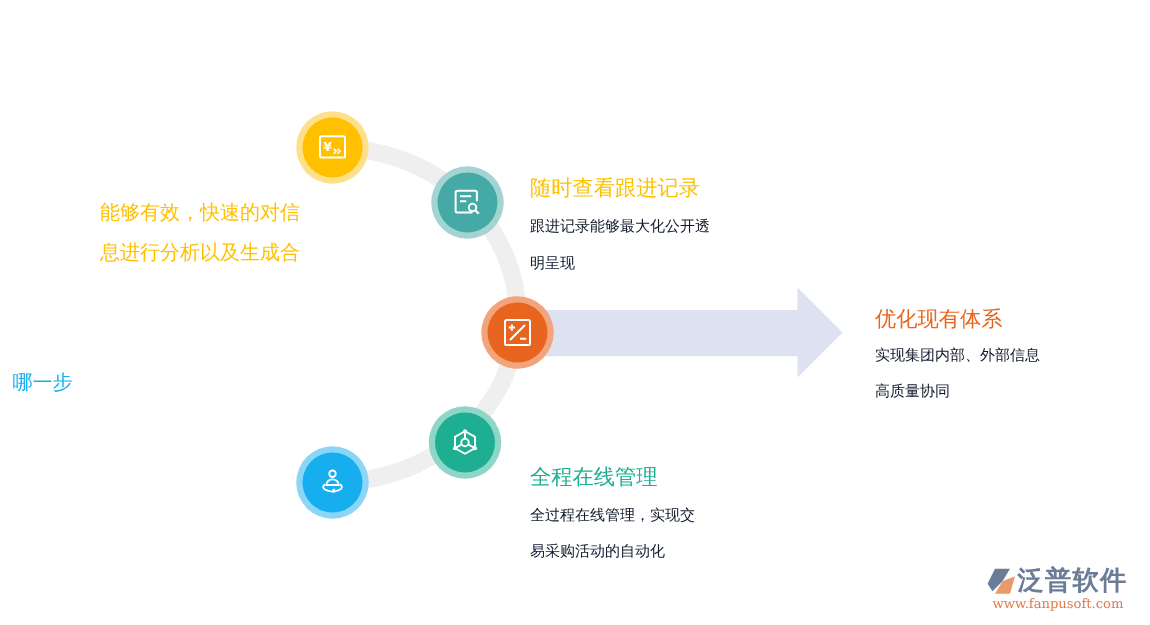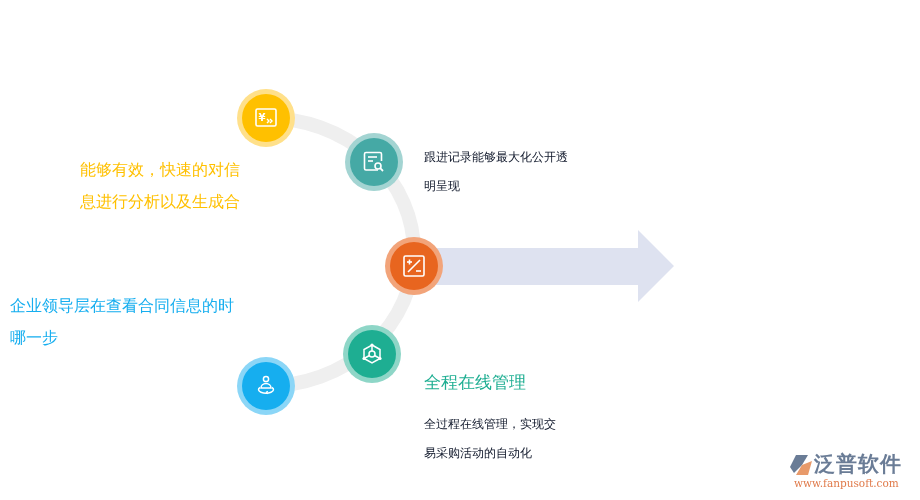--- a/index.html
+++ b/index.html
@@ -95,35 +95,40 @@
       </svg>
     </div>
   </div>
 
   <div class="txt center" style="left:80px; top:154px; width:210px; color:#FFC000;">
     <div>能够有效，快速的对信</div>
     <div>息进行分析以及生成合</div>
   </div>
 
   <div class="txt center" style="left:10px; top:290px; width:280px; color:#16AEEF;">
-    <div>企业领导层在查看合同信息的时</div>
     <div>哪一步</div>
   </div>
 
   <div class="txt" style="left:424px; top:139px;">
+    <div class="title" style="color:#FFC000;">随时查看跟进记录</div>
     <div class="desc" style="margin-top:4px;">跟进记录能够最大化公开透</div>
     <div class="desc">明呈现</div>
   </div>
 
   <div class="txt" style="left:424px; top:334px;">
     <div class="title" style="color:#1EAE92;margin-top:36px;">全程在线管理</div>
-    <div class="desc" style="margin-top:16px;text-align:right;">全过程在线管理，实现交</div>
+    <div class="desc" style="margin-top:4px;text-align:right;">全过程在线管理，实现交</div>
     <div class="desc">易采购活动的自动化</div>
   </div>
 
+  <div class="txt" style="left:700px; top:244px;">
+    <div class="title" style="color:#E8651F;">优化现有体系</div>
+    <div class="desc" style="margin-top:2px;">实现集团内部、外部信息</div>
+    <div class="desc">高质量协同</div>
+  </div>
 
   <div class="logo">
     <svg width="24" height="24" viewBox="0 0 24 24" style="position:absolute; left:0; top:3px;">
       <polygon points="6,2 18,2 12,12 4,20 0,14" fill="#6a7c96"></polygon>
       <polygon points="12,12 22,8 18,22 6,22" fill="#e89a6a"></polygon>
     </svg>
     <div class="logo-text">泛普软件</div>
     <div class="logo-url">www.fanpusoft.com</div>
   </div>
 

